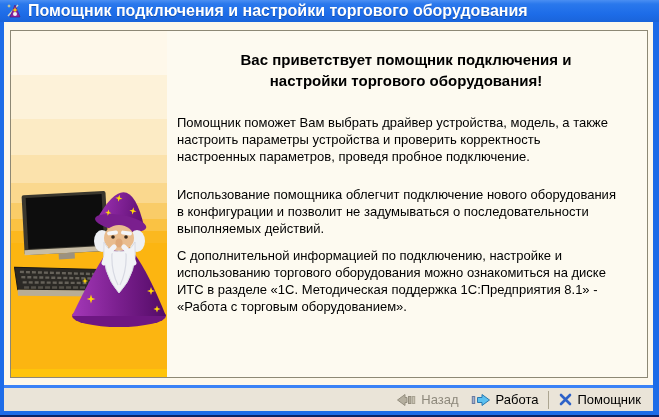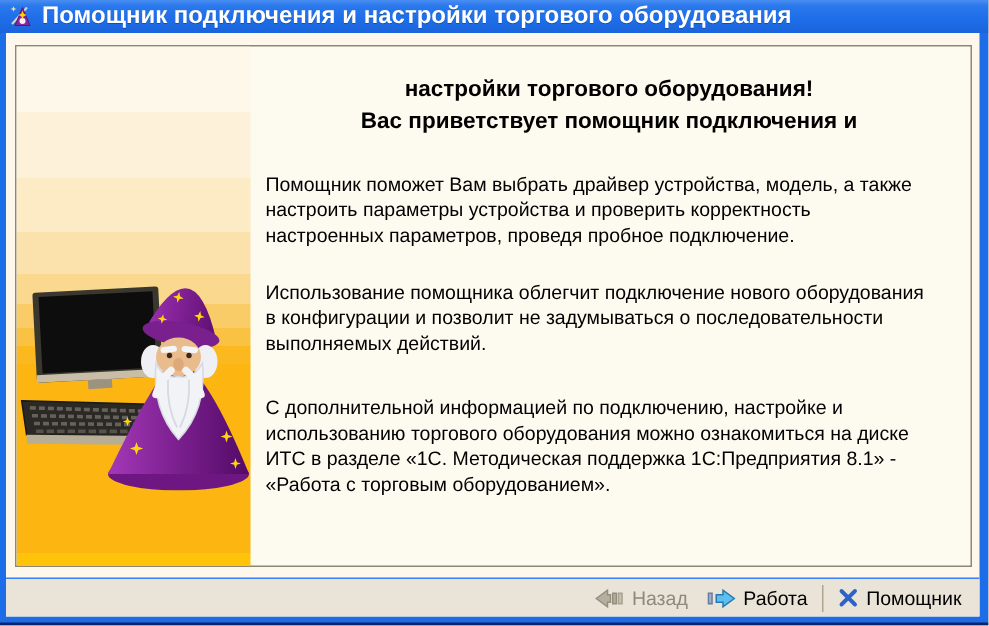--- a/index.html
+++ b/index.html
@@ -79,26 +79,26 @@
     text-align:center;
     font-size:15px;line-height:21px;font-weight:bold;
   }
   .body-paragraph{
     width:440px;
     font-size:13px;line-height:17px;
     margin:0;
   }
   .p1{margin-top:23px;}
   .p2{margin-top:21px;}
-  .p3{margin-top:26px;}
+  .p3{margin-top:10px;}
   
   .footer{
     position:absolute;left:0;right:0;bottom:0;height:26px;
     background:#eae4d8;
-    border-top:1px solid #3b82f6;
+    border-top:3px solid #3b82f6;
     display:flex;align-items:center;justify-content:flex-end;
     padding-right:6px;
     box-sizing:border-box;
   }
   .wizard-btn{
     display:flex;align-items:center;gap:5px;
     background:transparent;border:none;
     font-family:"Liberation Sans", sans-serif;
     font-size:13px;color:#000;
     padding:2px 6px;cursor:pointer;
@@ -191,22 +191,22 @@
             <path d="M101,66 Q100,84 107,98" stroke="#d7d9e2" stroke-width="1.2" fill="none"></path>
             <path d="M115,66 Q116,84 109,98" stroke="#d7d9e2" stroke-width="1.2" fill="none"></path>
             <path d="M103,60 Q96,66 93,76" stroke="#f2f3f6" stroke-width="5" fill="none" stroke-linecap="round"></path>
             <path d="M113,60 Q120,66 123,76" stroke="#f2f3f6" stroke-width="5" fill="none" stroke-linecap="round"></path>
           </g>
         </svg>
       </div>
 
       <div class="text-panel">
         <div class="wizard-heading">
+          <div>Вас приветствует помощник подключения и</div>
           <div>настройки торгового оборудования!</div>
-          <div>Вас приветствует помощник подключения и</div>
         </div>
         <p class="body-paragraph p1">Помощник поможет Вам выбрать драйвер устройства, модель, а также настроить параметры устройства и проверить корректность настроенных параметров, проведя пробное подключение.</p>
         <p class="body-paragraph p2">Использование помощника облегчит подключение нового оборудования в конфигурации и позволит не задумываться о последовательности выполняемых действий.</p>
         <p class="body-paragraph p3">С дополнительной информацией по подключению, настройке и использованию торгового оборудования можно ознакомиться на диске ИТС в разделе «1С. Методическая поддержка 1С:Предприятия 8.1» - «Работа с торговым оборудованием».</p>
       </div>
     </div>
 
     <div class="footer">
       <button class="wizard-btn" disabled="">
         <svg width="20" height="14" viewBox="0 0 20 14">

